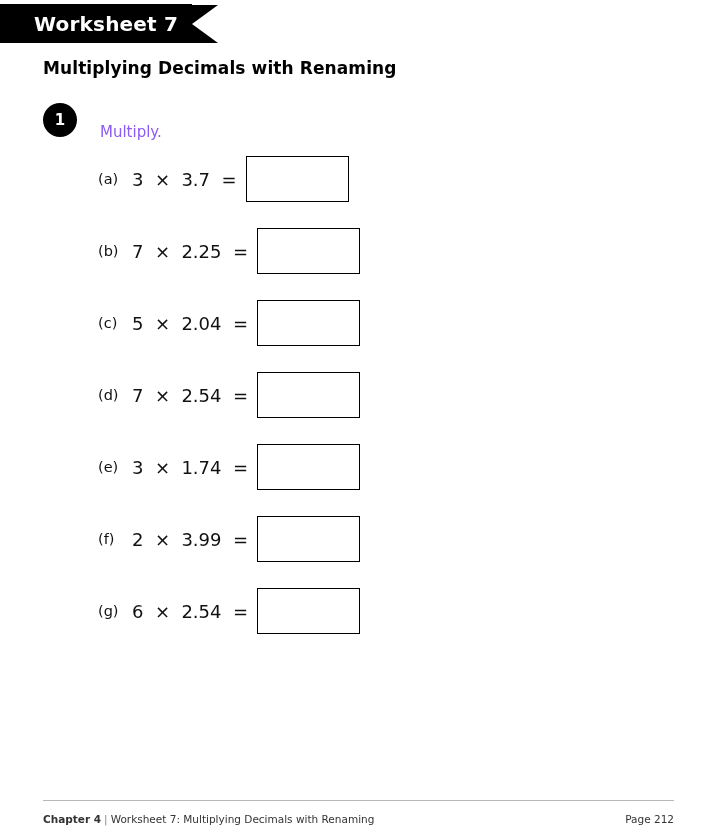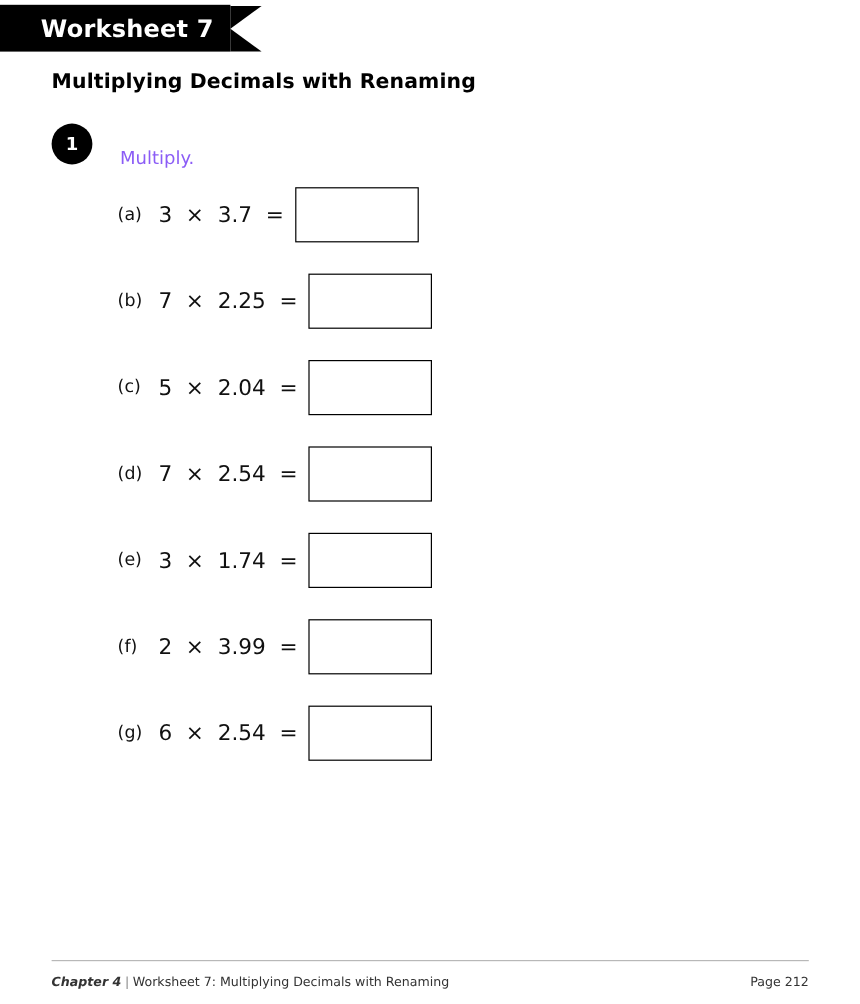--- a/index.html
+++ b/index.html
@@ -130,21 +130,20 @@
     justify-content: space-between;
     align-items: baseline;
     font-size: 10.5px;
     color: #333333;
   }
   .footer-left {
     white-space: pre;
   }
   .footer-chapter {
     font-weight: bold;
-    font-style: italic;
   }
   .footer-sep {
     color: #888888;
     padding: 0 3px;
   }
 </style>
 </head>
 <body>
 
 <div class="banner">

